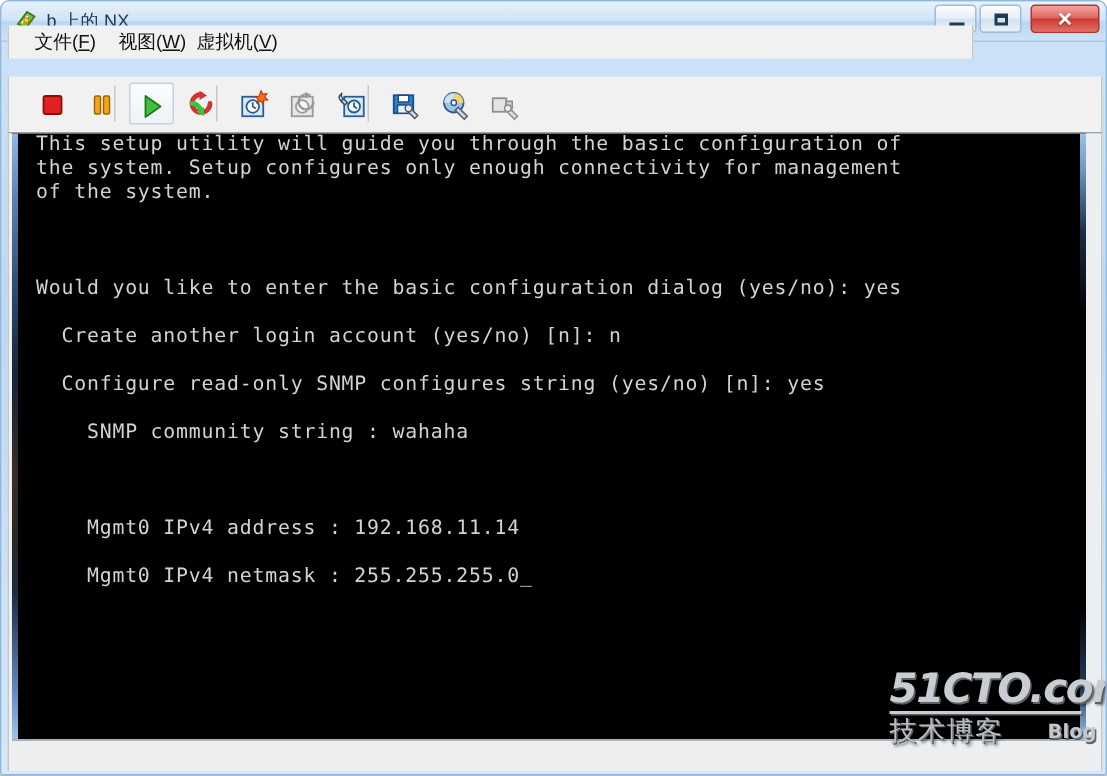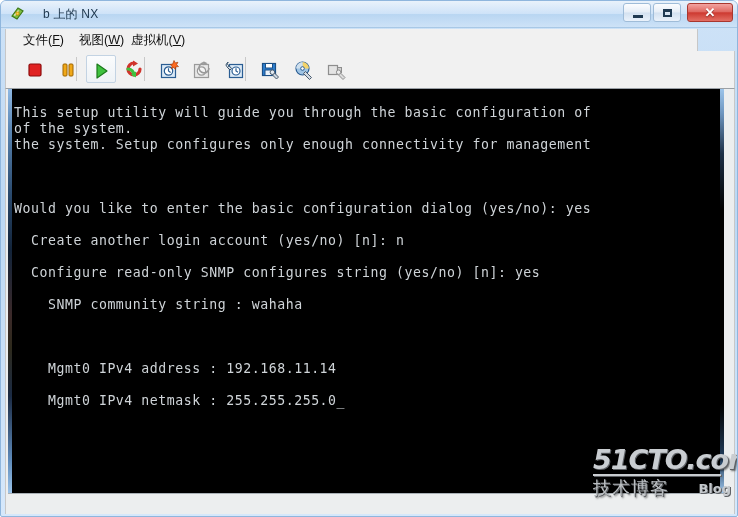--- a/index.html
+++ b/index.html
@@ -38,21 +38,21 @@
     border-bottom: 1px solid #a8c8e6;
     box-sizing: border-box;
   }
   #app-icon {
     position: absolute;
     left: 8px; top: 5px;
     width: 17px; height: 17px;
   }
   #title-text {
     position: absolute;
-    left: 42px; top: 5px;
+    left: 30px; top: 5px;
     font-size: 12px;
     color: #20394f;
     letter-spacing: 0.2px;
     white-space: nowrap;
   }
 
   .winbtn {
     position: absolute;
     top: 2px;
     width: 28px;
@@ -94,22 +94,22 @@
     text-align: center;
     font-size: 13px;
     font-weight: bold;
     color: #ffffff;
     text-shadow: 0 1px 1px rgba(80,0,0,.6);
   }
 
   
   #menubar {
     position: absolute;
-    left: 4px; top: 28px;
-    width: 693px;
+    left: 4px; top: 16px;
+    width: 644px;
     height: 22px;
     background: #f1f1f1;
     border-left: 1px solid #c7c7c7;
     border-right: 1px solid #c7c7c7;
     box-sizing: border-box;
   }
   .menu-item {
     position: absolute;
     top: 3px;
     font-size: 12.5px;
@@ -186,23 +186,22 @@
   #term-rightedge {
     position: absolute;
     right: 0; top: 0;
     width: 4px; height: 404px;
     background: linear-gradient(to bottom,
         #9cc4ea 0%, #6d95bf 6%, #1d3047 16%,
         #000000 30%, #000000 78%, #24405f 92%, #9cc4ea 100%);
   }
   #term-lines {
     position: absolute;
-    left: 6px; top: 0px;
+    left: 16px; top: 0px;
     width: 710px;
-    margin-top: 16px;
   }
   .tline {
     font-family: "DejaVu Sans Mono", "Liberation Mono", monospace;
     font-size: 13.2px;
     line-height: 16px;
     color: #cfd4d8;
     white-space: pre;
     letter-spacing: 0.55px;
     height: 16px;
   }
@@ -387,22 +386,22 @@
       </svg>
     </div>
   </div>
 
   <div id="term-wrap">
     <div id="term">
       <div id="term-leftedge"></div>
       <div id="term-rightedge"></div>
       <div id="term-lines">
         <div class="tline">This setup utility will guide you through the basic configuration of</div>
+        <div class="tline">the system. Setup configures only enough connectivity for management</div>
         <div class="tline">of the system.</div>
-        <div class="tline">the system. Setup configures only enough connectivity for management</div>
         <div class="tline"></div>
         <div class="tline"></div>
         <div class="tline"></div>
         <div class="tline">Would you like to enter the basic configuration dialog (yes/no): yes</div>
         <div class="tline"></div>
         <div class="tline">  Create another login account (yes/no) [n]: n</div>
         <div class="tline"></div>
         <div class="tline">  Configure read-only SNMP configures string (yes/no) [n]: yes</div>
         <div class="tline"></div>
         <div class="tline">    SNMP community string : wahaha</div>

